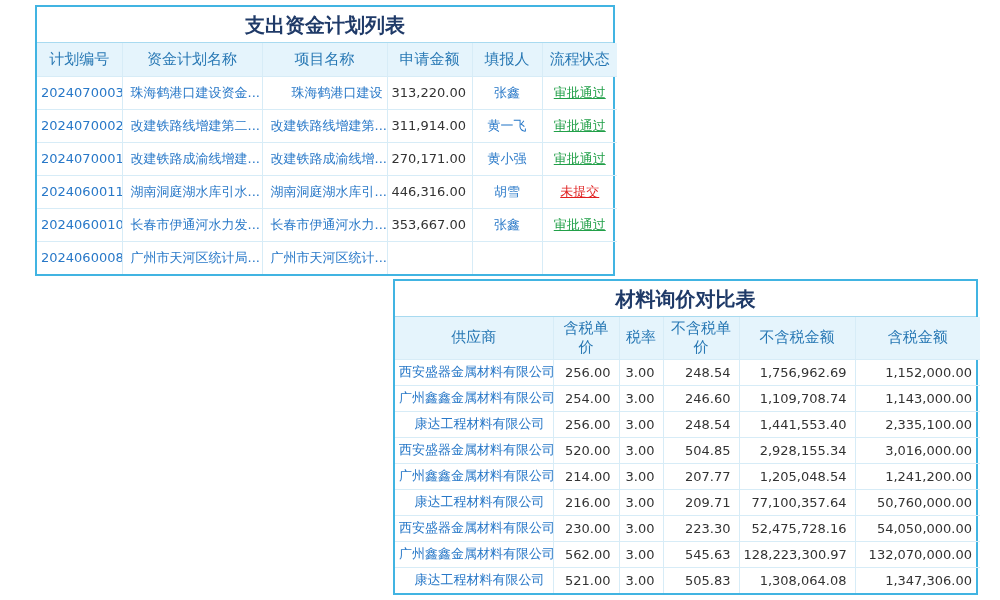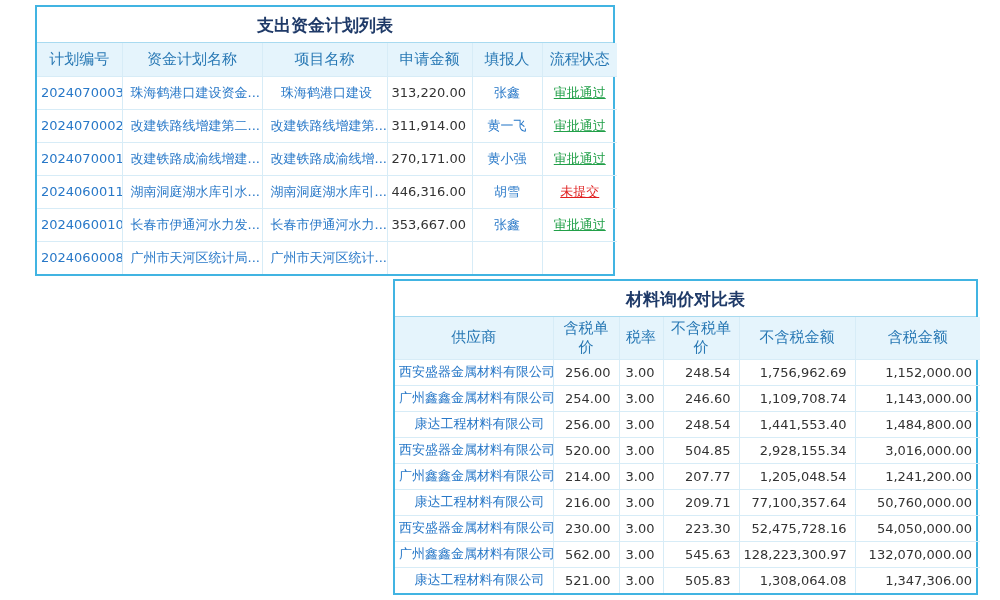--- a/index.html
+++ b/index.html
@@ -26,21 +26,21 @@
     position:absolute;
     background:#ffffff;
     border:2px solid var(--border);
   }
   #panel1{left:35px;top:5px;width:580px;z-index:1;}
   #panel2{left:393px;top:279px;width:585px;z-index:2;}
   .panel-title{
     height:36px;
     line-height:36px;
     text-align:center;
-    font-size:17px;
+    font-size:20px;
     font-weight:bold;
     color:var(--title);
     border-bottom:1px solid var(--divider);
     background:#ffffff;
   }
   table{
     width:100%;
     border-collapse:collapse;
     table-layout:fixed;
   }
@@ -73,21 +73,21 @@
   #panel1 th{height:33px;}
   #panel1 tbody td{height:33px;}
   #panel1 th:nth-child(1){width:85px;}
   #panel1 th:nth-child(2){width:140px;margin-left:16px;}
   #panel1 th:nth-child(3){width:125px;}
   #panel1 th:nth-child(4){width:85px;}
   #panel1 th:nth-child(5){width:70px;}
   #panel1 th:nth-child(6){width:75px;}
   #panel1 td:nth-child(1){text-align:right;}
   #panel1 td:nth-child(2),
-  #panel1 td:nth-child(3){text-align:center;padding-left:8px;}
+  #panel1 td:nth-child(3){text-align:right;padding-left:8px;}
   #panel1 td:nth-child(4){text-align:right;padding-right:10px;}
   #panel1 td:nth-child(5),
   #panel1 td:nth-child(6){text-align:center;}
 
   
   #panel2 th{height:42px;}
   #panel2 tbody td{height:26px;text-align:right;padding-right:8px;}
   #panel2 th:nth-child(1){width:158px;}
   #panel2 th:nth-child(2){width:66px;}
   #panel2 th:nth-child(3){width:44px;}
@@ -199,21 +199,21 @@
           <td class="num">246.60</td>
           <td class="num">1,109,708.74</td>
           <td class="num">1,143,000.00</td>
         </tr>
         <tr>
           <td class="link">康达工程材料有限公司</td>
           <td class="num">256.00</td>
           <td class="num">3.00</td>
           <td class="num">248.54</td>
           <td class="num">1,441,553.40</td>
-          <td class="num">1,484,800.00</td>
+          <td class="num">2,335,100.00</td>
         </tr>
         <tr>
           <td class="link">西安盛器金属材料有限公司</td>
           <td class="num">520.00</td>
           <td class="num">3.00</td>
           <td class="num">504.85</td>
           <td class="num">2,928,155.34</td>
           <td class="num">3,016,000.00</td>
         </tr>
         <tr>

